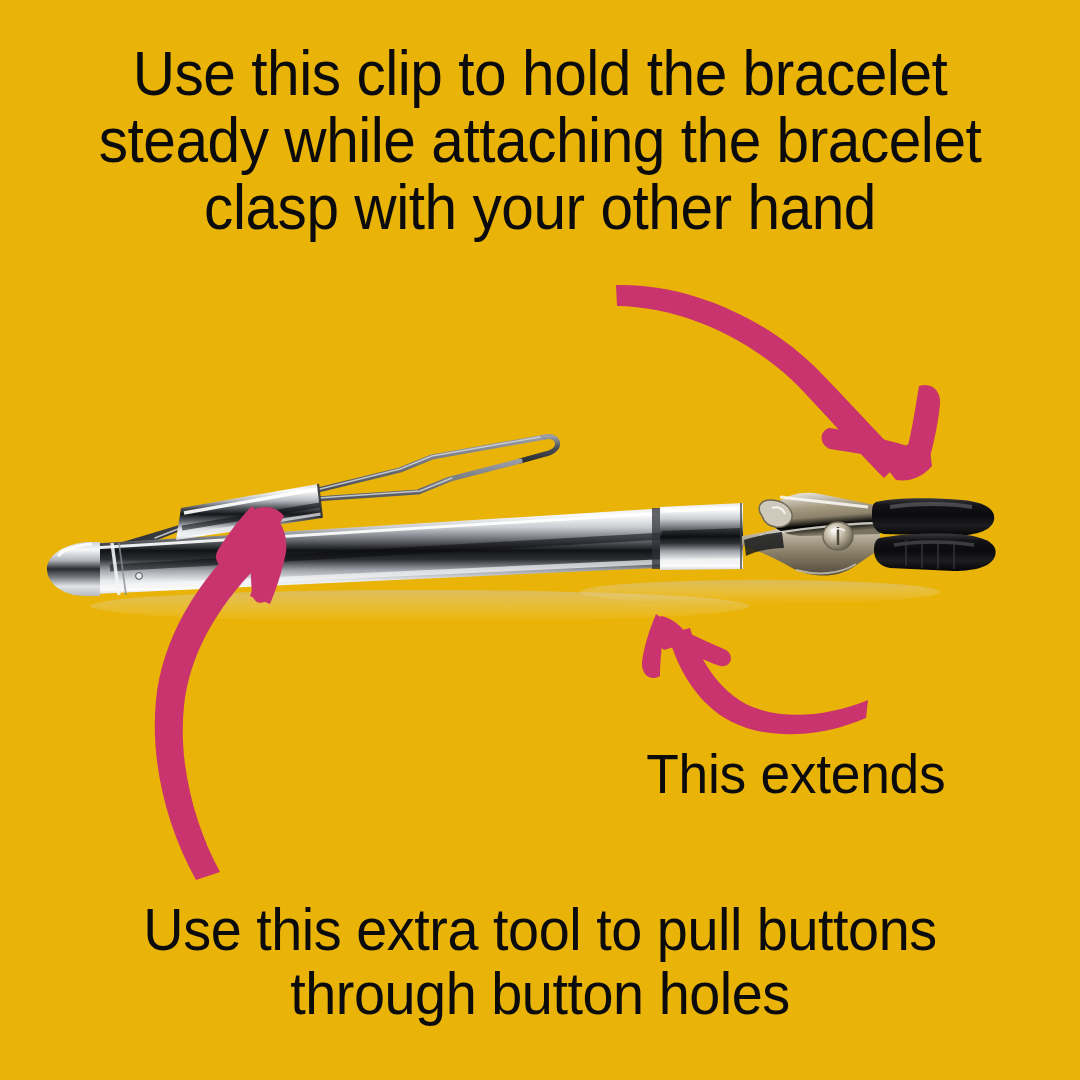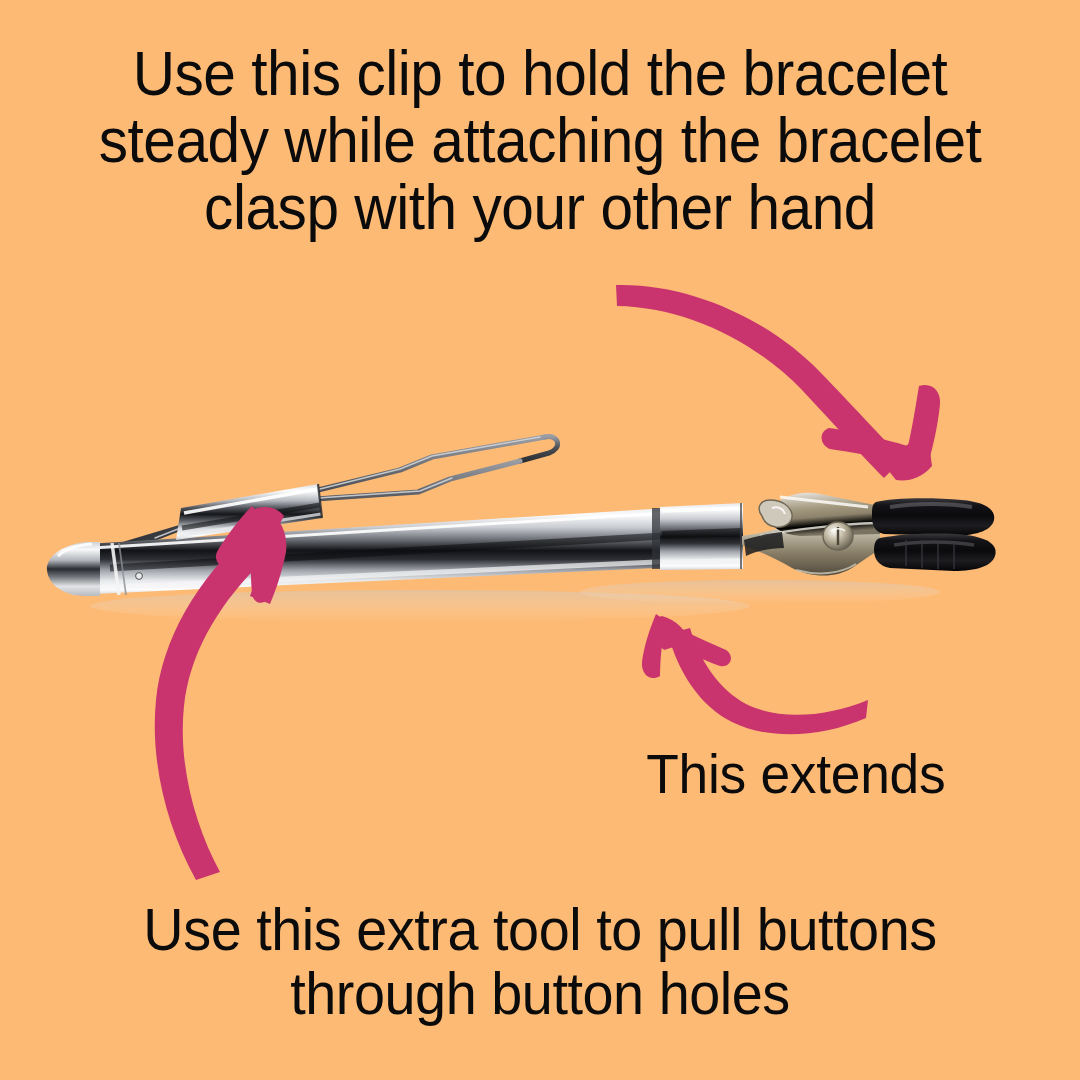--- a/index.html
+++ b/index.html
@@ -5,21 +5,21 @@
 <style>
   html, body {
     margin: 0;
     padding: 0;
     background: #ffffff;
   }
   #canvas {
     position: relative;
     width: 1080px;
     height: 1080px;
-    background: #fdba74;
+    background: #eab308;
     overflow: hidden;
     font-family: "Liberation Sans", "DejaVu Sans", sans-serif;
   }
 
   
   .caption {
     position: absolute;
     color: #0b0b0b;
     text-align: center;
     font-family: "Liberation Sans", "DejaVu Sans", sans-serif;

